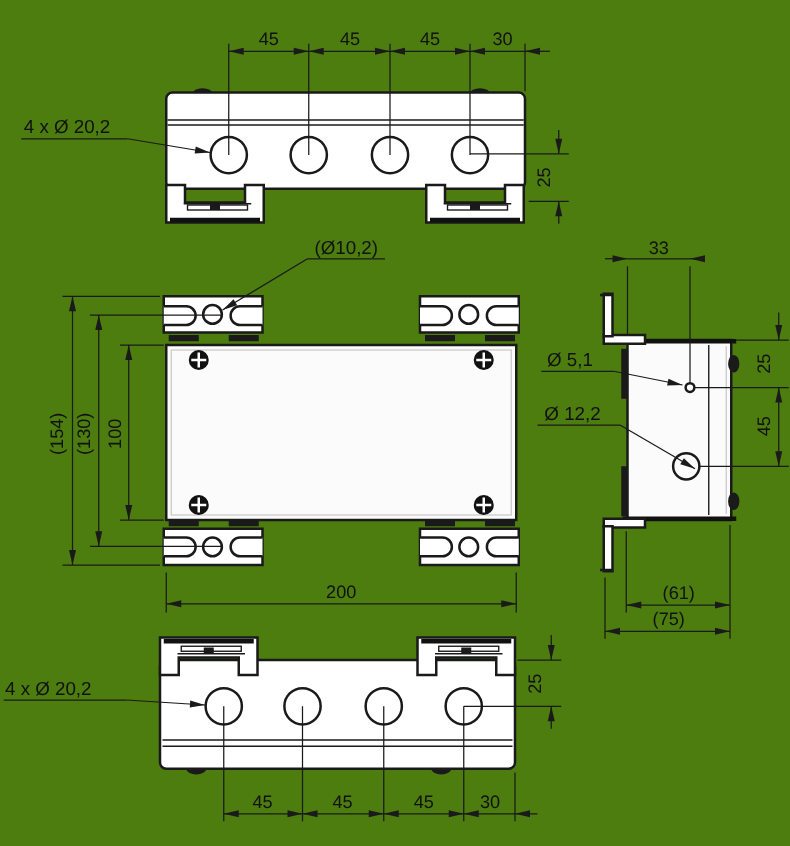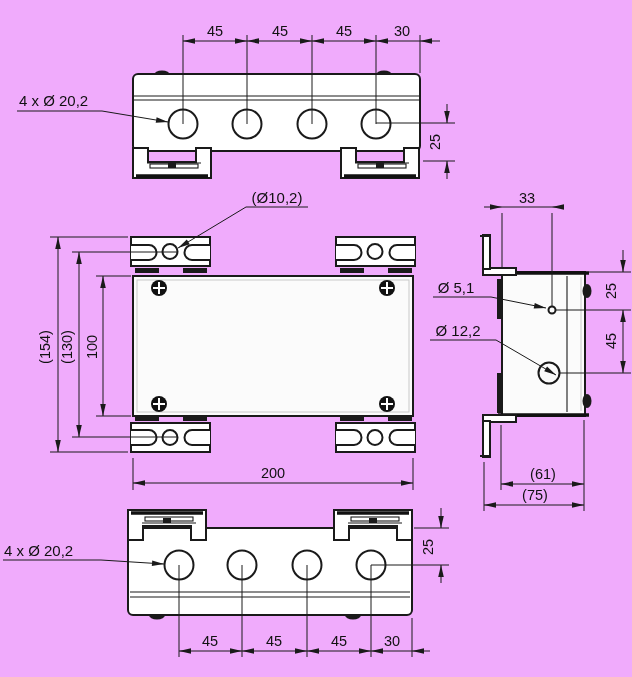--- a/index.html
+++ b/index.html
@@ -1,16 +1,16 @@
 <!DOCTYPE html>
 <html><head>
 <meta charset="utf-8">
 <style>
   html,body{margin:0;padding:0;background:#fff;}
-  .page{position:relative;width:632px;height:677px;background:#f0abfc;overflow:hidden;
+  .page{position:relative;width:632px;height:677px;background:#4d7c0f;overflow:hidden;
         font-family:"Liberation Sans", sans-serif;}
   svg{display:block;}
   .ol   {fill:none;stroke:#1a1a1a;stroke-width:2;}
   .olw  {fill:#ffffff;stroke:#1a1a1a;stroke-width:2;}
   .olf  {fill:#fbfbfb;stroke:#1a1a1a;stroke-width:2;}
   .thin {fill:none;stroke:#1a1a1a;stroke-width:1.1;}
   .gray {fill:none;stroke:#c9c9c9;stroke-width:1;}
   .dim  {fill:none;stroke:#1a1a1a;stroke-width:1;}
   .thick{fill:none;stroke:#111111;stroke-width:3.5;}
   .dark {fill:#1a1a1a;stroke:none;}

